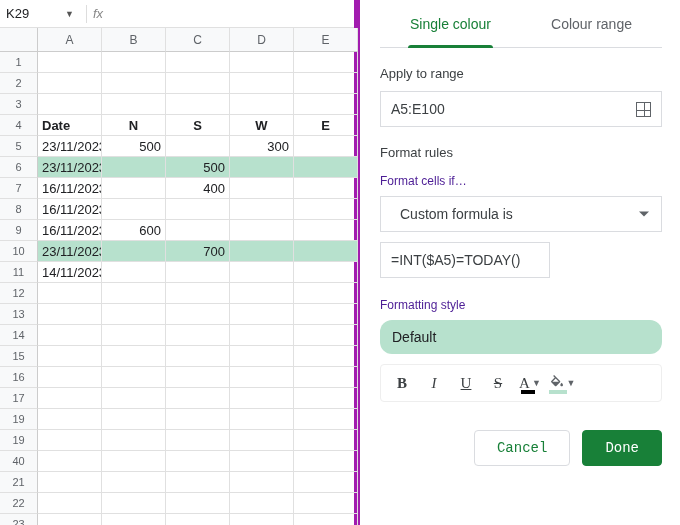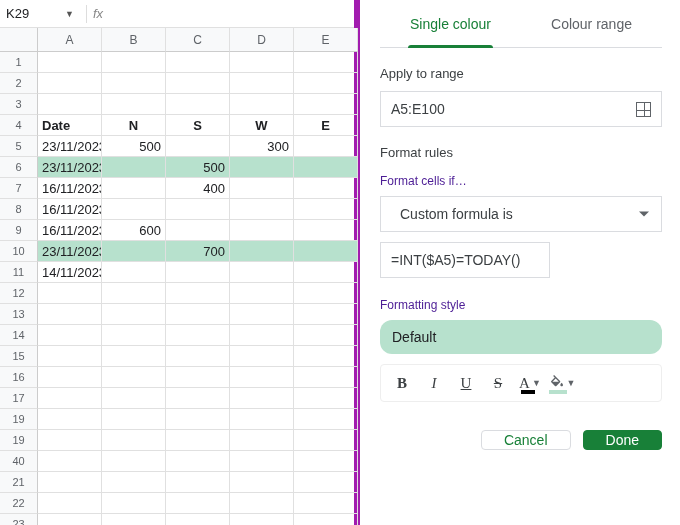--- a/index.html
+++ b/index.html
@@ -46,21 +46,21 @@
   .tb.italic-i { font-style: italic; }
   .tb.under-i { text-decoration: underline; }
   .tb.strike-i { text-decoration: line-through; }
   .tb.textcolor { font-family: 'Times New Roman', serif; }
   .tb.textcolor::after{content:"";position:absolute;left:6px;right:10px;bottom:3px;height:4px;background:#000;}
   .tb.fill { }
   .tb.fill svg{width:16px;height:16px;}
   .tb.fill::after{content:"";position:absolute;left:2px;right:10px;bottom:3px;height:4px;background:#b7e1cd;}
   .mini-caret{font-size:9px;margin-left:2px;color:#5f6368;}
   .actions { display: flex; justify-content: flex-end; gap: 12px; margin-top: 28px; }
-  .btn { height: 20px; padding: 6px 22px; border-radius: 4px; font-size: 14px; font-weight: 500; display: flex; align-items: center; cursor: pointer; }
+  .btn { height: 36px; padding: 6px 22px; border-radius: 4px; font-size: 14px; font-weight: 500; display: flex; align-items: center; cursor: pointer; font-family: Liberation Mono, monospace; }
   .btn-cancel { border: 1px solid #dadce0; color: #188038; background: #fff; }
   .btn-done { background: #188038; color: #fff; border: 1px solid #188038; text-align: right; }
 </style>
 </head>
 <body>
 
 <div class="sheet-area">
   <div class="namebox-row">
     <div class="namebox">
       <span class="txt">K29</span>

